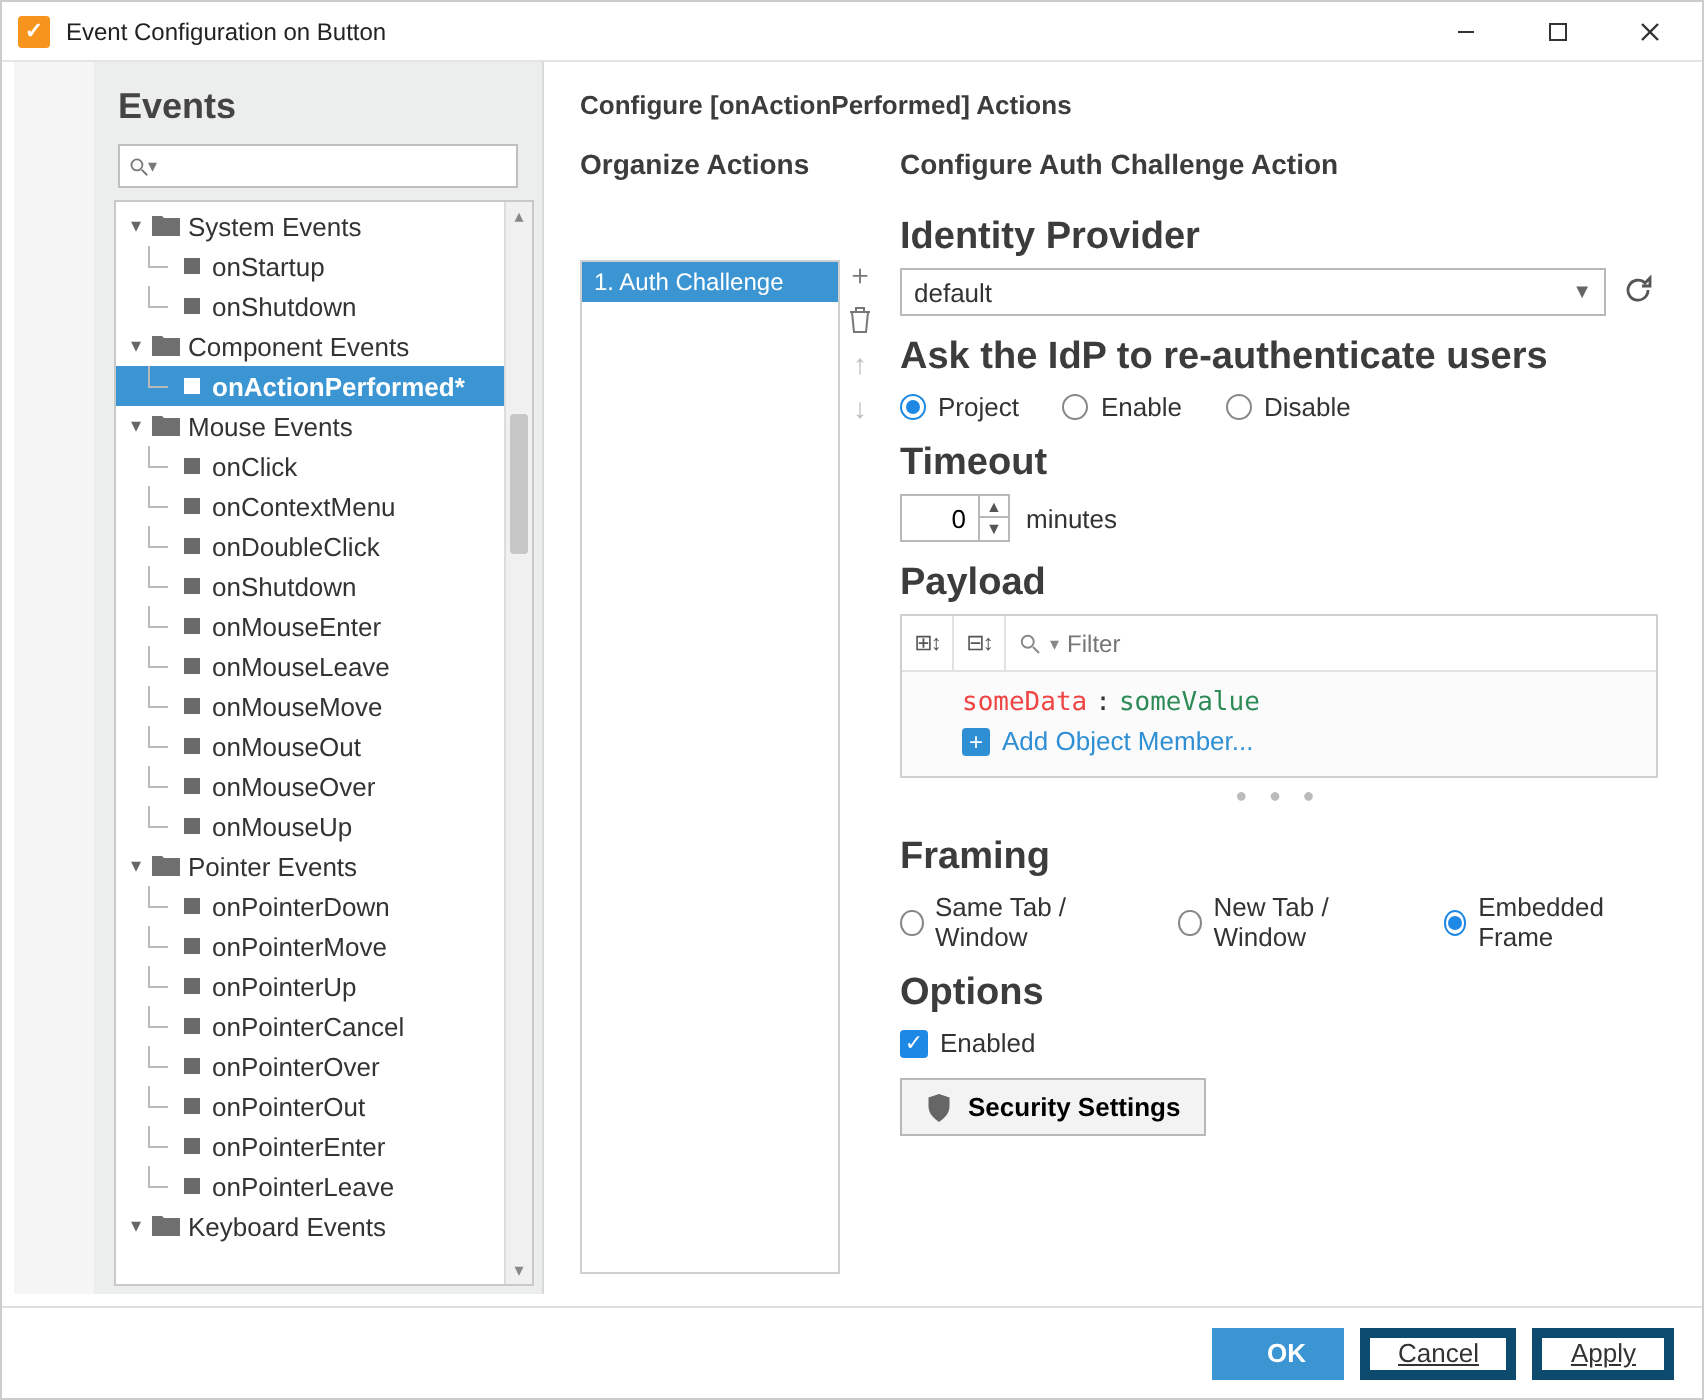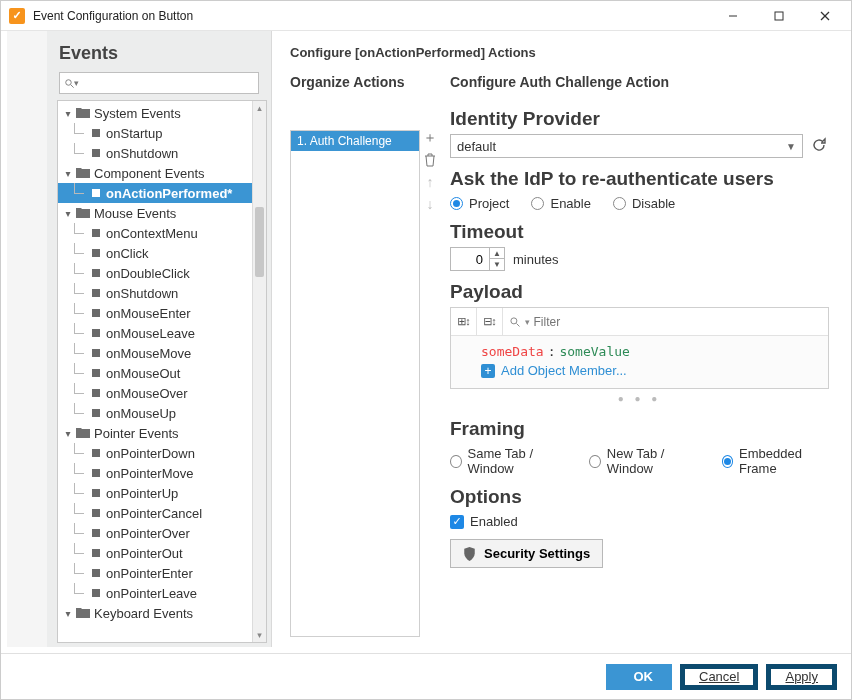--- a/index.html
+++ b/index.html
@@ -191,26 +191,26 @@
               <span class="folder">
                 <svg viewBox="0 0 14 12">
                   <path d="M0 1h5l1 1h8v9H0z"></path>
                 </svg>
               </span>
               <span>Mouse Events</span>
             </div>
             <div class="tn leaf">
               <span class="branch"></span>
               <span class="leafmark"></span>
+              <span>onClick</span>
+            </div>
+            <div class="tn leaf">
+              <span class="branch"></span>
+              <span class="leafmark"></span>
               <span>onContextMenu</span>
-            </div>
-            <div class="tn leaf">
-              <span class="branch"></span>
-              <span class="leafmark"></span>
-              <span>onClick</span>
             </div>
             <div class="tn leaf">
               <span class="branch"></span>
               <span class="leafmark"></span>
               <span>onDoubleClick</span>
             </div>
             <div class="tn leaf">
               <span class="branch"></span>
               <span class="leafmark"></span>
               <span>onShutdown</span>

